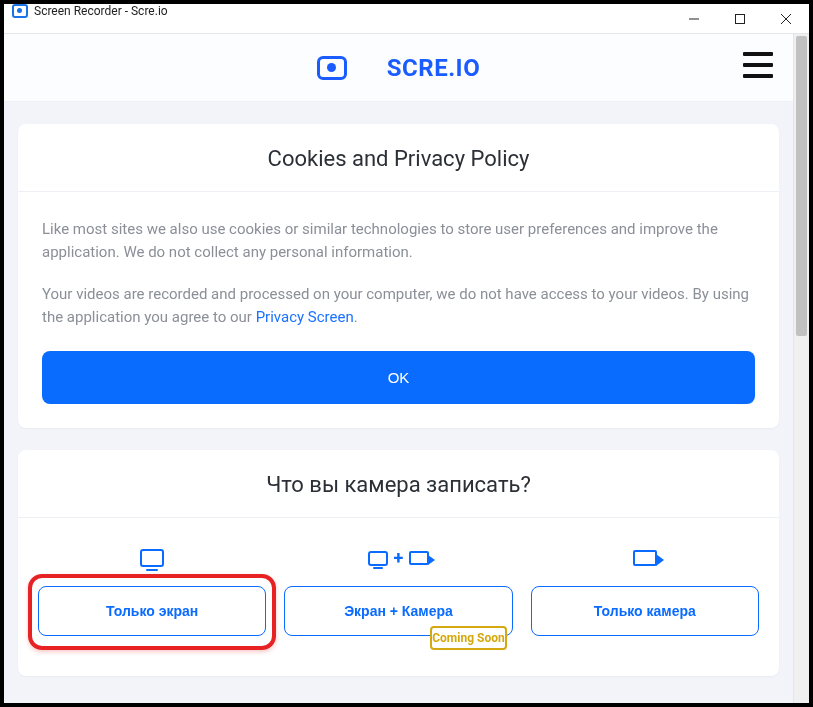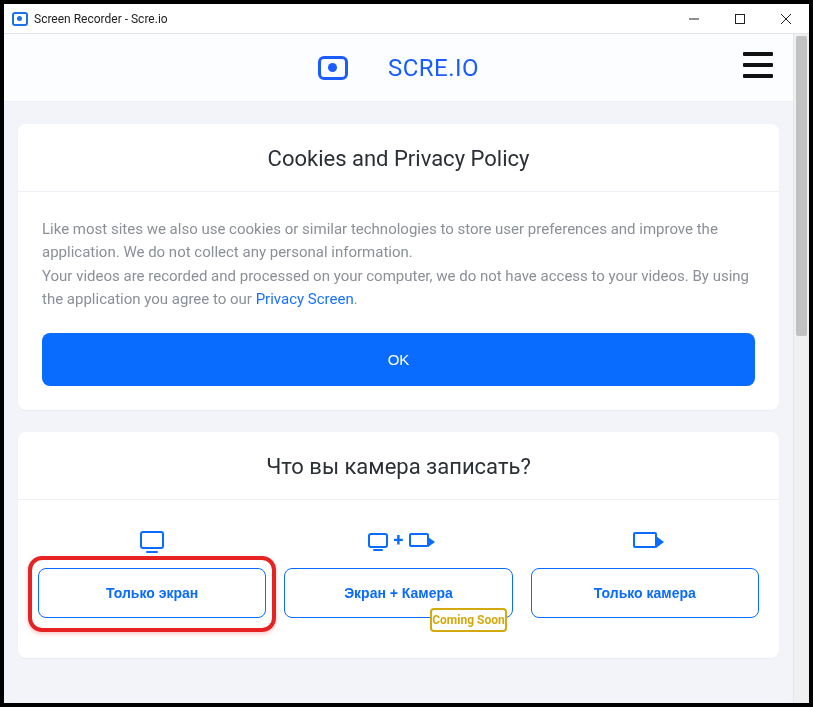--- a/index.html
+++ b/index.html
@@ -14,21 +14,21 @@
     border: 4px solid #000;
     width: 813px;
     height: 707px;
     background: #fff;
     position: relative;
   }
   
   .titlebar {
     height: 30px;
     display: flex;
-    align-items: center;
+    align-items: flex-start;
     justify-content: space-between;
     padding: 0 0 0 8px;
     background: #fff;
     border-bottom: 1px solid #e5e5e5;
   }
   .titlebar-left { display: flex; align-items: center; gap: 6px; }
   .app-icon {
     width: 16px; height: 14px;
     border: 2px solid #1a73e8;
     border-radius: 3px;
@@ -97,21 +97,21 @@
   }
   .logo-icon::after{
     content:'';
     position:absolute;
     width:9px;height:9px;border-radius:50%;
     background:#1a5cff;
     top:4px;left:7px;
   }
   .logo-text{
     font-size:24px;
-    font-weight:400;
+    font-weight:700;
     color:#1a5cff;
     letter-spacing:0.5px;
     margin-left:32px;
   }
   .hamburger{
     position:absolute;
     right:20px;top:18px;
     width:30px;height:26px;
     display:flex;flex-direction:column;justify-content:space-between;
     cursor:pointer;
@@ -136,21 +136,21 @@
     font-size:22px;
     color:#2b2f36;
     font-weight:400;
   }
   .card-body{
     padding:26px 24px 24px;
     color:#8b8f98;
     font-size:15px;
     line-height:1.55;
   }
-  .card-body p{ }
+  .card-body p{ margin-bottom:18px; }
   .card-body p:last-of-type{ margin-bottom:22px; }
   .link{ color:#1a73ff; text-decoration:none; }
   .ok-btn{
     width:100%;
     background:#0a6bff;
     color:#fff;
     border:none;
     border-radius:8px;
     font-size:15px;
     font-weight:400;

